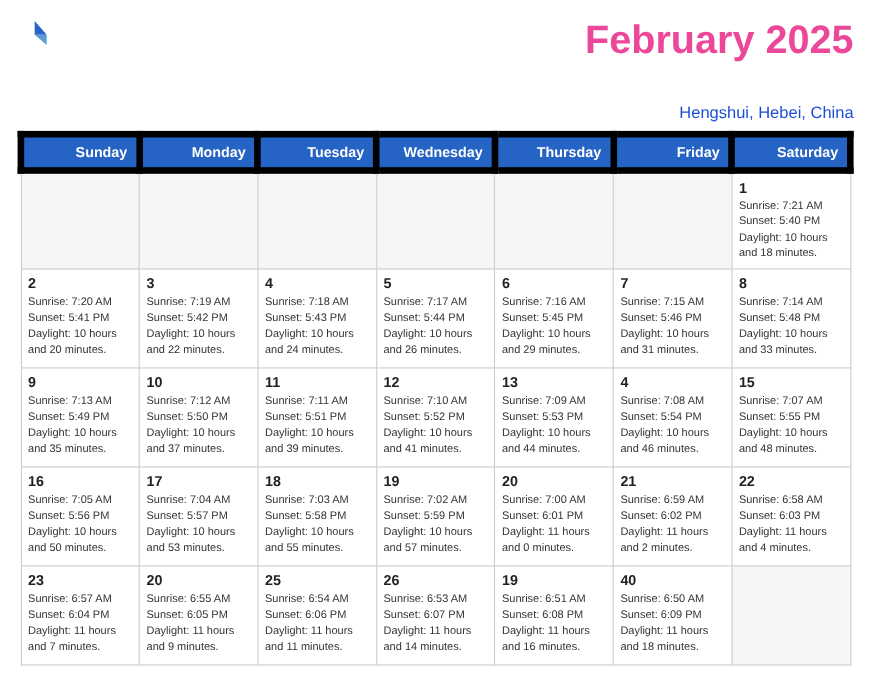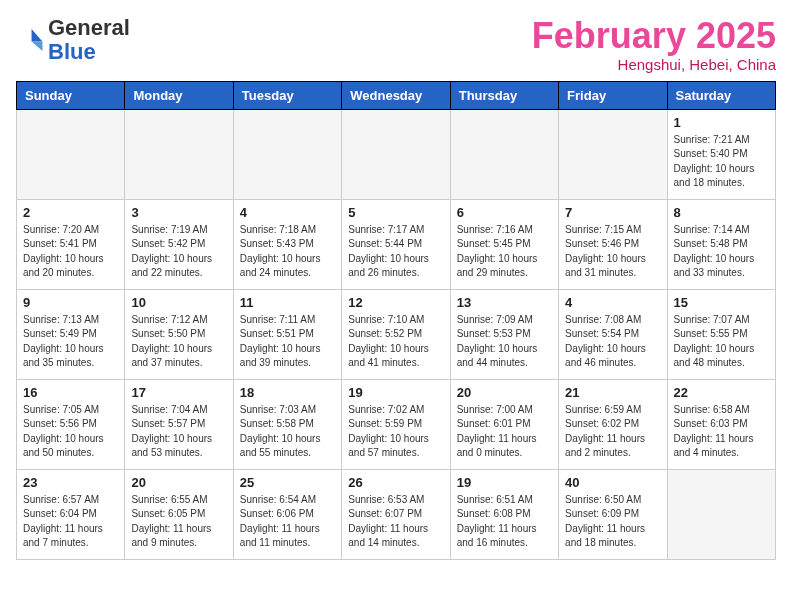--- a/index.html
+++ b/index.html
@@ -36,35 +36,36 @@
       text-align: right;
     }
     .month-title {
       font-size: 36px;
       font-weight: bold;
       color: #ec4899;
       line-height: 1.1;
     }
     .subtitle {
       font-size: 15px;
-      color: #be185d;
+      color: #1d4ed8;
+      margin-top: 38px;
     }
     .calendar {
       width: 100%;
       border-collapse: collapse;
       border: 1px solid #ccc;
     }
     .calendar th {
       background: #2563c5;
       color: #fff;
       font-size: 13px;
       font-weight: bold;
       padding: 6px 8px;
-      text-align: left;
-      border: 1px solid #000000;
+      text-align: right;
+      border: 6px solid #000000;
     }
     .calendar td {
       width: 14.28%;
       vertical-align: top;
       padding: 5px 6px;
       font-size: 10.5px;
       color: #333;
       border: 1px solid #ccc;
       background: #fff;
       height: 90px;
@@ -89,24 +90,20 @@
   </style>
 </head>
 <body>
 
 <div class="header-area">
   <div class="logo">
     <svg class="logo-icon" viewBox="0 0 36 36">
       <polygon points="20,4 34,20 20,20" fill="#2563c5"></polygon>
       <polygon points="20,20 34,20 34,32" fill="#5b9bd5"></polygon>
     </svg>
-    <div class="logo-text">
-      <span class="logo-general">General</span><br>
-      <span class="logo-blue">Blue</span>
-    </div>
   </div>
   <div class="title-area">
     <div class="month-title">February 2025</div>
     <div class="subtitle">Hengshui, Hebei, China</div>
   </div>
 </div>
 
 <table class="calendar">
   <thead>
     <tr>

